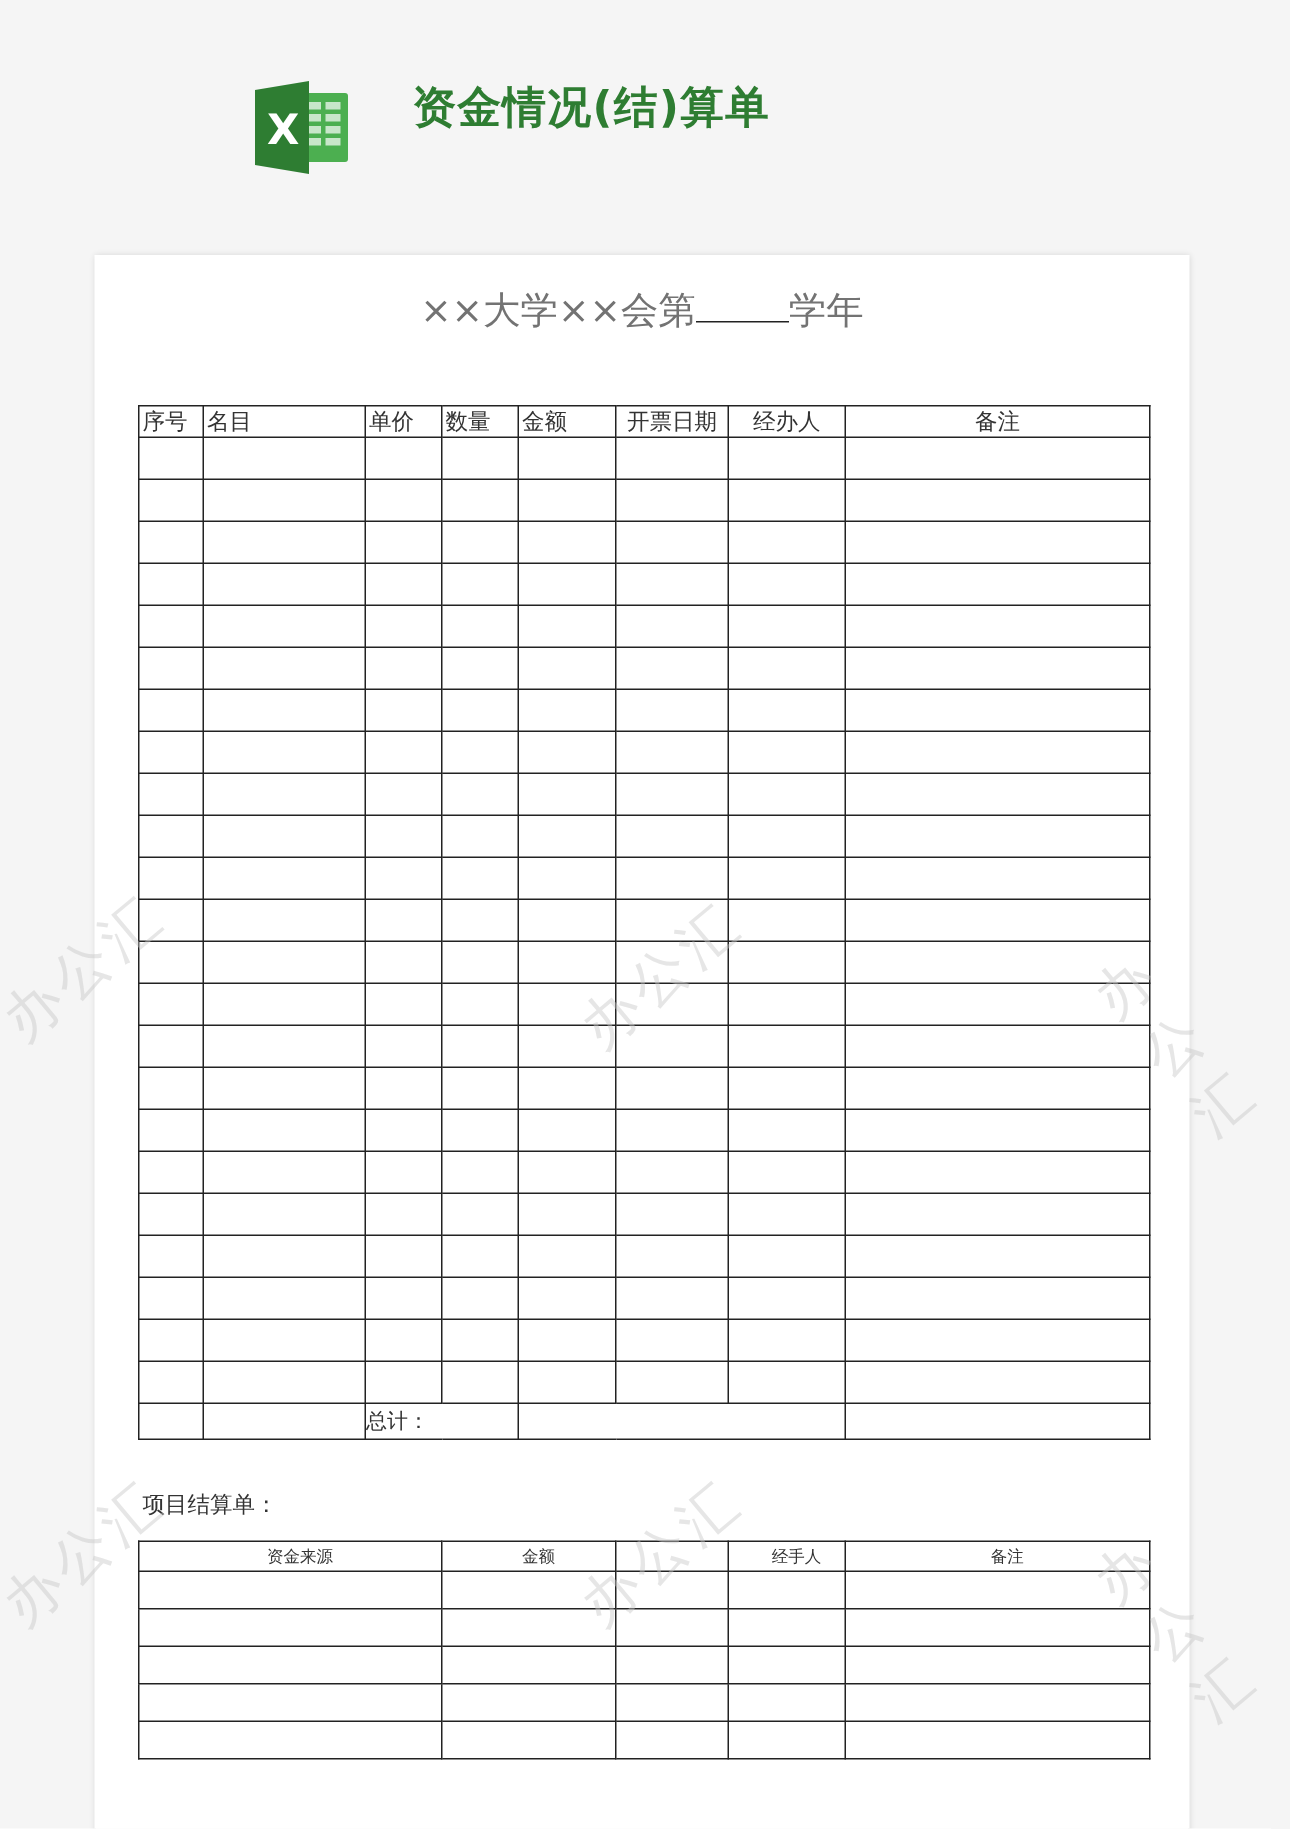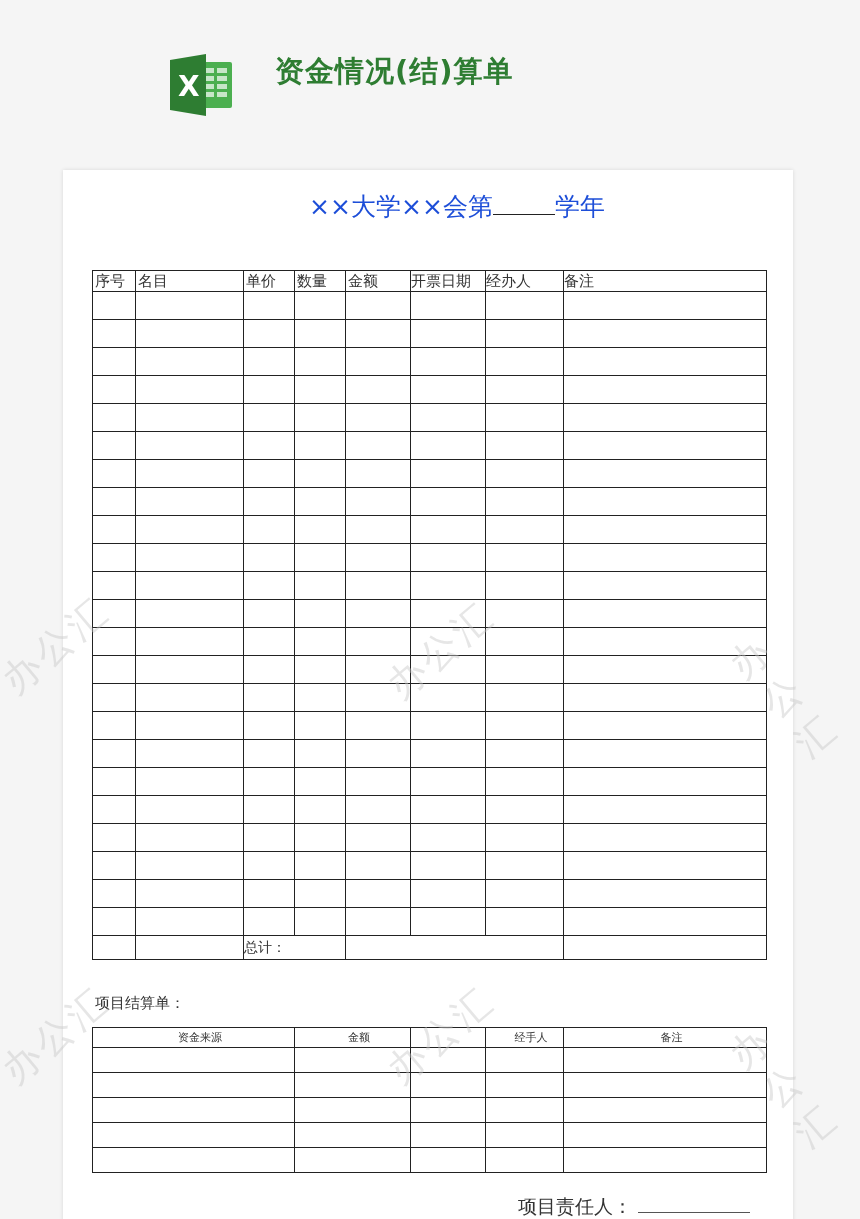--- a/index.html
+++ b/index.html
@@ -4,30 +4,30 @@
 <style>
   html,body{margin:0;padding:0;}
   body{width:860px;height:1219px;background:#f5f5f5;position:relative;overflow:hidden;font-family:"DejaVu Serif","Liberation Serif",serif;}
   .header{position:absolute;left:0;top:0;width:860px;height:160px;}
   .logo{position:absolute;left:170px;top:54px;width:64px;height:62px;}
   .title{position:absolute;left:275px;top:52px;font-family:"DejaVu Sans","Liberation Sans",sans-serif;font-weight:bold;font-size:29px;color:#2e7d32;letter-spacing:1px;}
   .subtitle{position:absolute;left:276px;top:102px;font-family:"DejaVu Sans","Liberation Sans",sans-serif;font-weight:bold;font-size:16px;color:#333;white-space:pre;}
   .subtitle span{display:inline-block;}
   .sep{margin:0 18px;color:#444;}
   .paper{position:absolute;left:63px;top:170px;width:730px;height:1060px;background:#fff;box-shadow:0 0 4px rgba(0,0,0,0.12);}
-  .doc-title1{position:absolute;left:0;width:100%;top:20px;text-align:center;font-size:25px;color:#1d4ed8;font-family:"DejaVu Sans","Liberation Sans",sans-serif;padding-left:29px;}
+  .doc-title1{position:absolute;left:0;width:100%;top:20px;text-align:center;font-size:25px;color:#737373;font-family:"DejaVu Sans","Liberation Sans",sans-serif;}
   .doc-title1 .blank{display:inline-block;width:62px;border-bottom:1px solid #222;height:22px;vertical-align:baseline;}
   .doc-title2{position:absolute;left:0;width:100%;top:53px;text-align:center;font-size:22px;color:#222;}
   .doc-title2 .blank{display:inline-block;width:152px;border-bottom:1px solid #444;height:20px;vertical-align:baseline;margin-right:2px;}
   table{border-collapse:collapse;position:absolute;table-layout:fixed;}
   td{border:1.5px solid #222;padding:0;font-size:14px;color:#333;height:27px;}
   .main{left:29px;top:100px;width:674px;}
   .main thead td{height:20px;font-size:15px;line-height:18px;}
   .main .l{text-align:left;padding-left:2px;}
-  .main .c{text-align:left;}
+  .main .c{text-align:center;}
   .main tr.total td{height:23px;}
   .total-label{text-align:left;padding-right:4px;font-size:14px;}
   .funds-label{position:absolute;left:32px;top:824px;font-size:15px;color:#333;}
   .funds{left:29px;top:857px;width:674px;}
   .funds thead td{height:19px;font-size:11px;text-align:center;line-height:18px;padding-left:13px;}
   .funds tbody td{height:24px;}
   .sign{position:absolute;left:455px;top:1024px;font-size:19px;color:#333;}
   .sign .blank{display:inline-block;width:112px;border-bottom:1px solid #555;height:18px;vertical-align:baseline;margin-left:6px;}
   .wm{position:absolute;font-size:38px;color:rgba(200,200,200,0.45);font-family:"DejaVu Sans","Liberation Sans",sans-serif;transform:rotate(-40deg);letter-spacing:4px;pointer-events:none;}
 </style>
@@ -371,21 +371,20 @@
         <tr>
           <td></td>
           <td></td>
           <td></td>
           <td></td>
           <td></td>
         </tr>
       </tbody>
   </table>
 
-  <div class="sign"><span>项目责任人：</span><span class="blank"></span></div>
 
   <div class="wm" style="left:-70px;top:450px;">办公汇</div>
   <div class="wm" style="left:315px;top:455px;">办公汇</div>
   <div class="wm" style="left:-70px;top:840px;">办公汇</div>
   <div class="wm" style="left:315px;top:840px;">办公汇</div>
   <div class="wm" style="left:700px;top:450px;">办公汇</div>
   <div class="wm" style="left:700px;top:840px;">办公汇</div>
 </div>
 
 </body></html>

